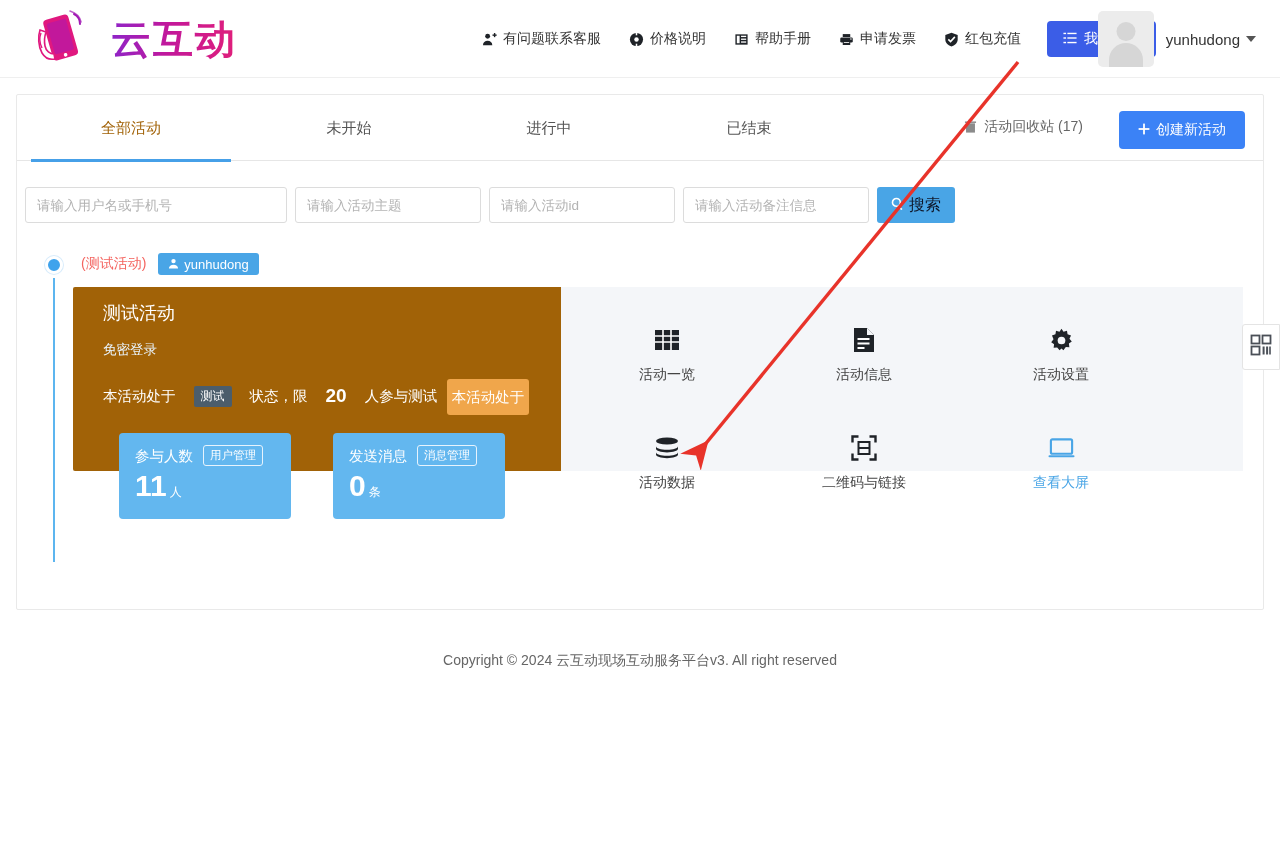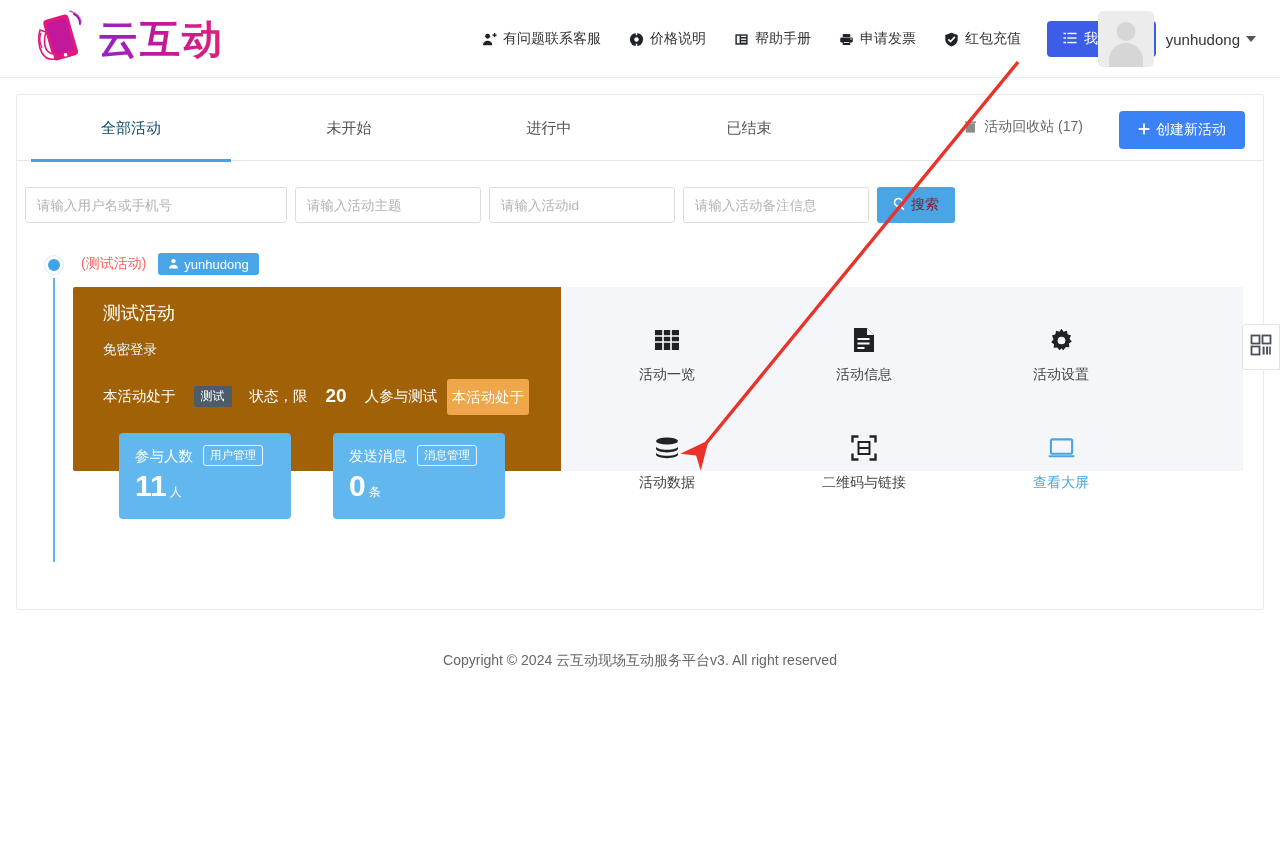--- a/index.html
+++ b/index.html
@@ -18,21 +18,21 @@
     position: absolute; left:0; top:0; width:1280px; height:78px;
     background:#fff; display:flex; align-items:center;
     border-bottom: 1px solid #efefef;
   }
   .logo-wrap { position:absolute; left:28px; top:8px; display:flex; align-items:center; }
   .logo-mark { width:62px; height:62px; position:relative; }
   .logo-text {
     font-size: 40px; font-weight: bold; letter-spacing: 2px;
     background: linear-gradient(90deg,#8e24c8 0%, #c2189b 45%, #e01f7a 100%);
     -webkit-background-clip: text; background-clip: text; color: transparent;
-    margin-left: 8px; line-height: 58px;
+    margin-left: 21px; line-height: 58px;
     font-family: "DejaVu Sans", sans-serif;
   }
   .nav { position:absolute; left:468px; top:0; height:78px; display:flex; align-items:center; gap:0; }
   .nav-item {
     display:flex; align-items:center; gap:6px;
     font-size:14px; color:#333; padding:0 14px; cursor:pointer; white-space:nowrap;
   }
   .nav-item .ico { width:15px; height:15px; display:inline-flex; align-items:center; justify-content:center; }
   .nav-btn {
     display:flex; align-items:center; gap:7px;
@@ -59,21 +59,21 @@
   
   .panel {
     position:absolute; left:16px; top:94px; width:1248px; height:516px;
     background:#fff; border:1px solid #e9e9e9; border-radius:2px;
   }
   .tabs { position:relative; height:66px; border-bottom:1px solid #e6e6e6; }
   .tab {
     position:absolute; top:0; height:66px; line-height:66px;
     font-size:15px; color:#555; text-align:center; width:200px; cursor:pointer;
   }
-  .tab.active { color:#0c4a6e; }
+  .tab.active { color:#a16207; }
   .tab-underline { position:absolute; bottom:-1px; left:0; width:200px; height:3px; background:#46a0e8; }
   .recycle {
     position:absolute; right:180px; top:23px; font-size:14px; color:#666;
     display:flex; align-items:center; gap:7px; cursor:pointer; white-space:nowrap;
   }
   .create-btn {
     position:absolute; right:18px; top:16px; background:#3b82f6; color:#fff;
     font-size:14px; height:38px; padding:0 19px; border-radius:4px;
     display:flex; align-items:center; gap:6px; cursor:pointer; white-space:nowrap;
   }
@@ -84,21 +84,21 @@
     height:36px; border:1px solid #dcdcdc; border-radius:3px; background:#fff;
     font-size:13.5px; color:#333; padding:0 11px; margin-right:8px;
     font-family: "Liberation Sans","DejaVu Sans",sans-serif;
   }
   .sinput::placeholder { color:#b3b3b3; }
   .sinput.w1 { width:262px; }
   .sinput.w2 { width:186px; }
   .sinput.w3 { width:186px; }
   .sinput.w4 { width:186px; }
   .search-btn {
-    height:36px; width:78px; background:#49a5e6; color:#7f1d1d; font-size:14px;
+    height:36px; width:78px; background:#49a5e6; color:#0f172a; font-size:16px;
     border:none; border-radius:3px; display:flex; align-items:center; justify-content:center; gap:5px;
     cursor:pointer; font-family:"Liberation Sans","DejaVu Sans",sans-serif;
   }
 
   
   .timeline { position:absolute; left:20px; top:158px; width:1210px; }
   .tl-dot {
     position:absolute; left:8px; top:3px; width:18px; height:18px; border-radius:50%;
     background:#3fa3ec; border:3px solid #fff; box-shadow:0 0 0 1px #d9ecfb;
   }

